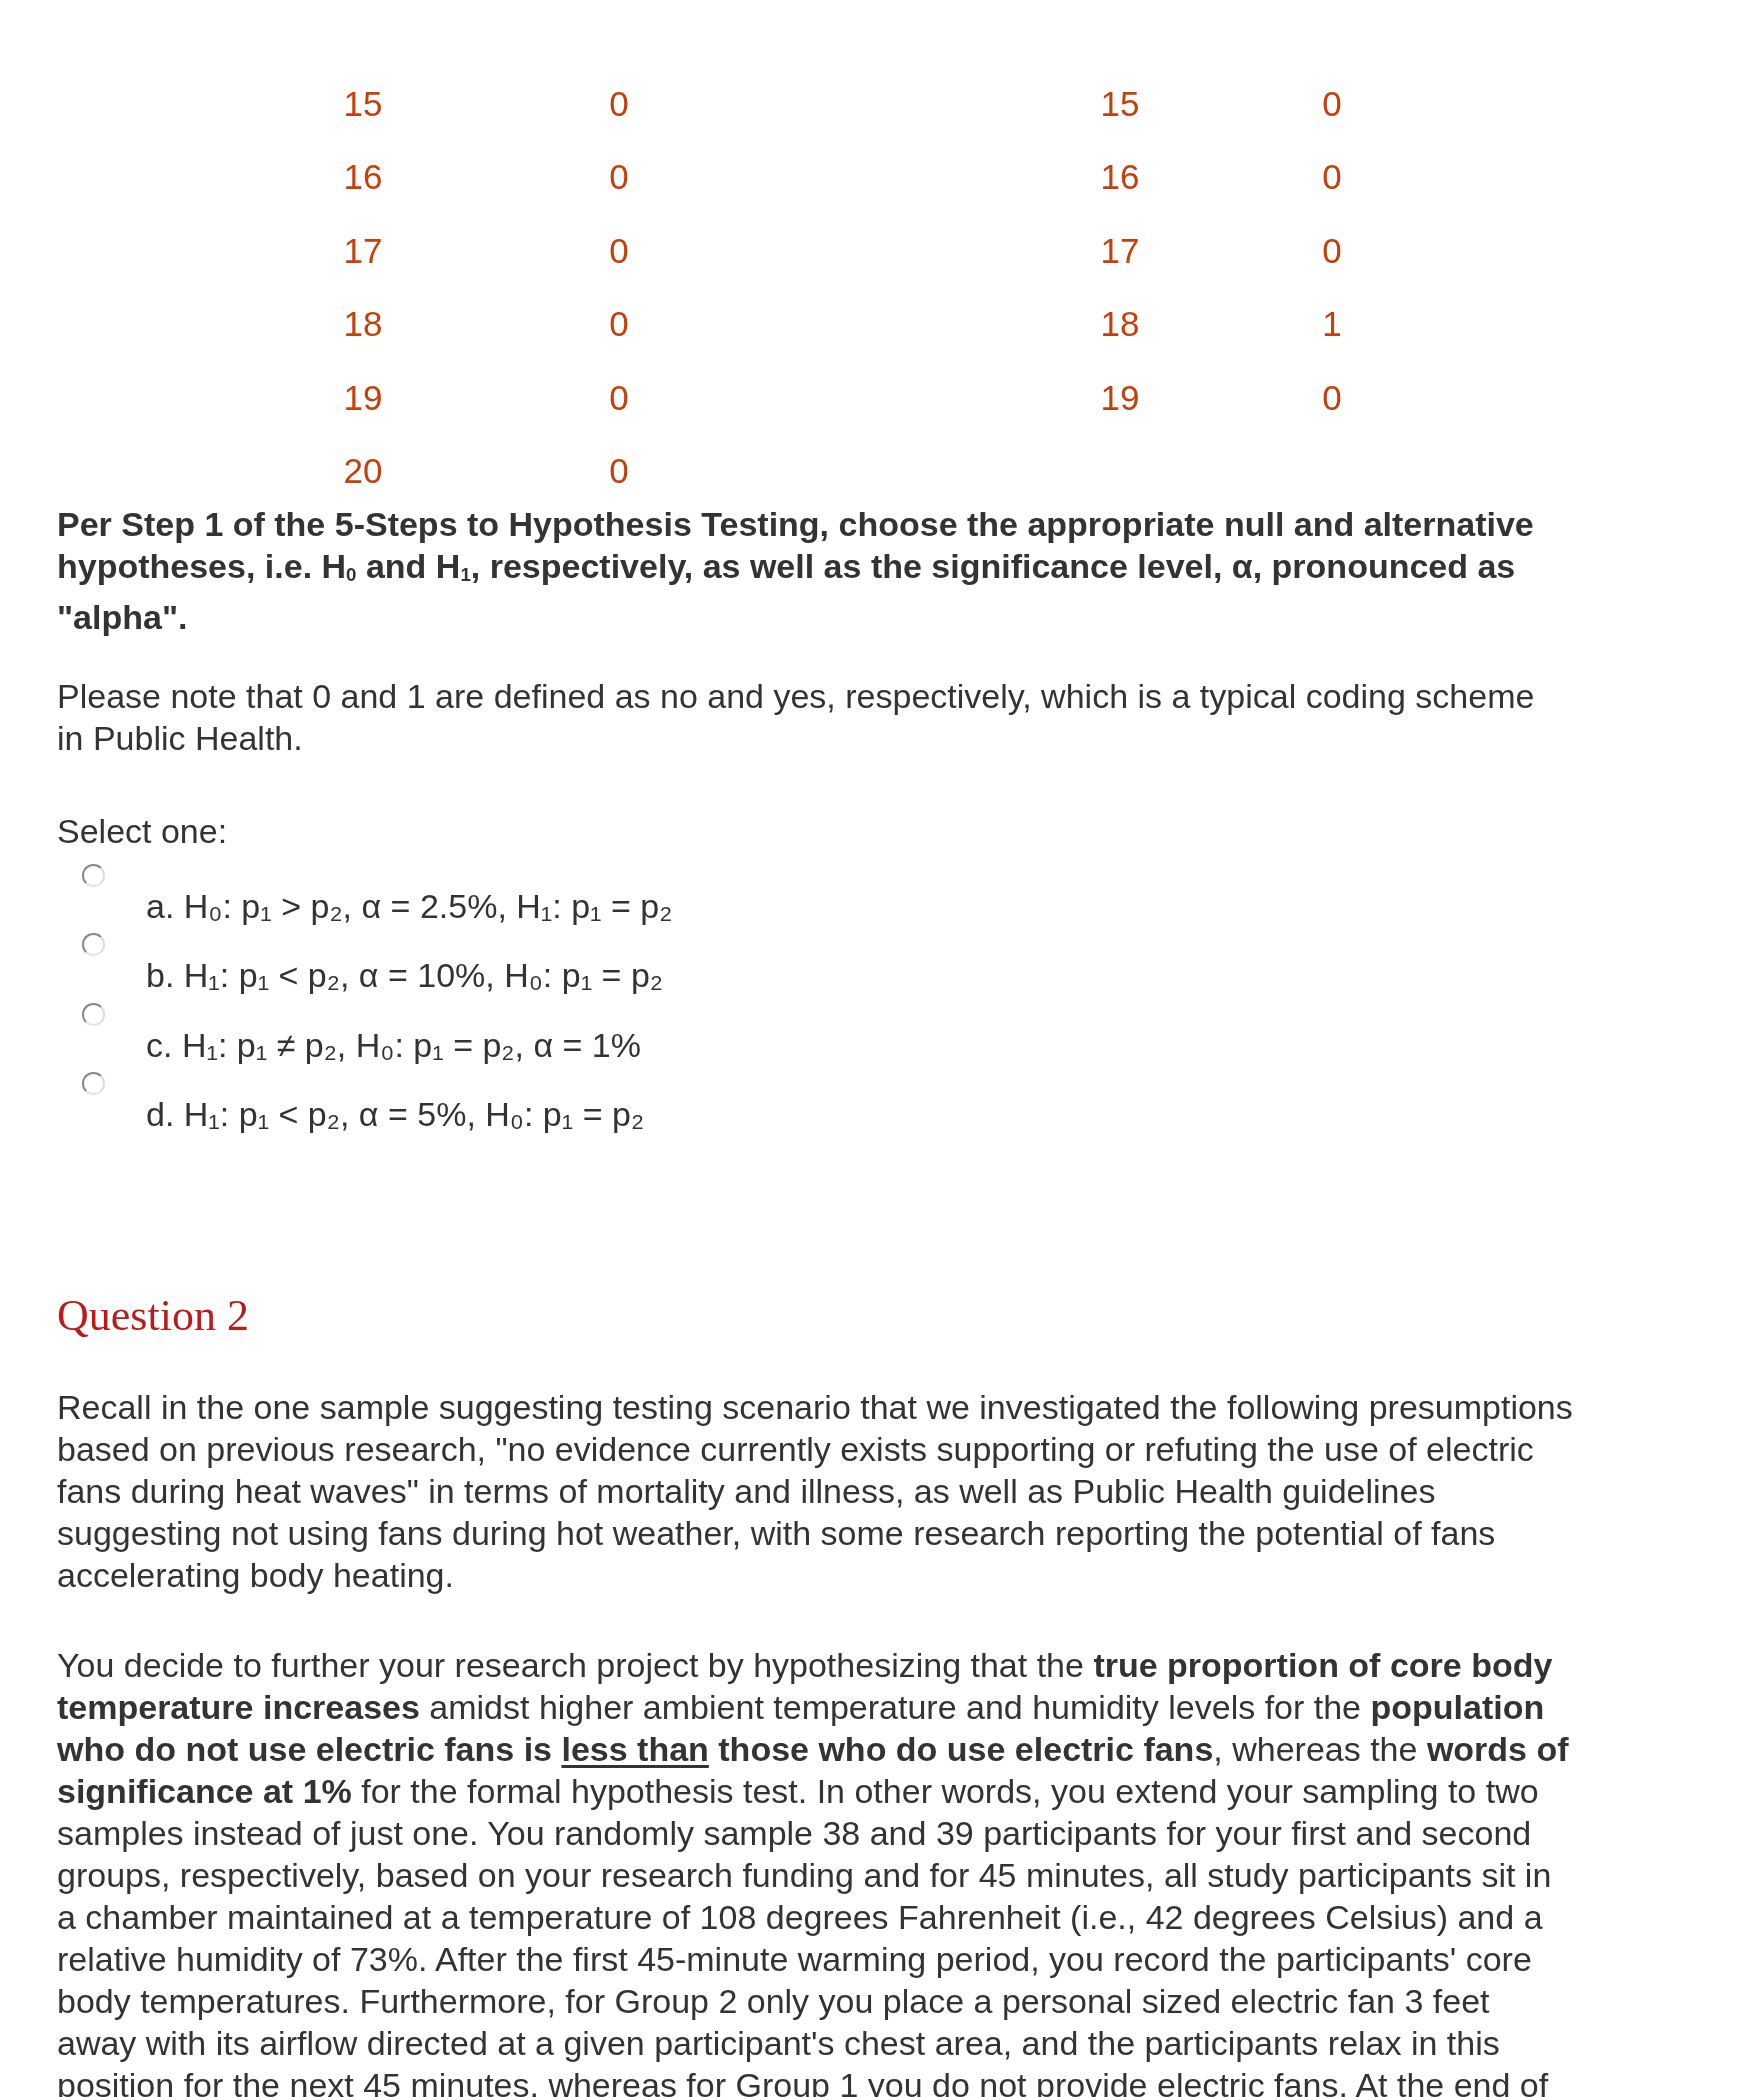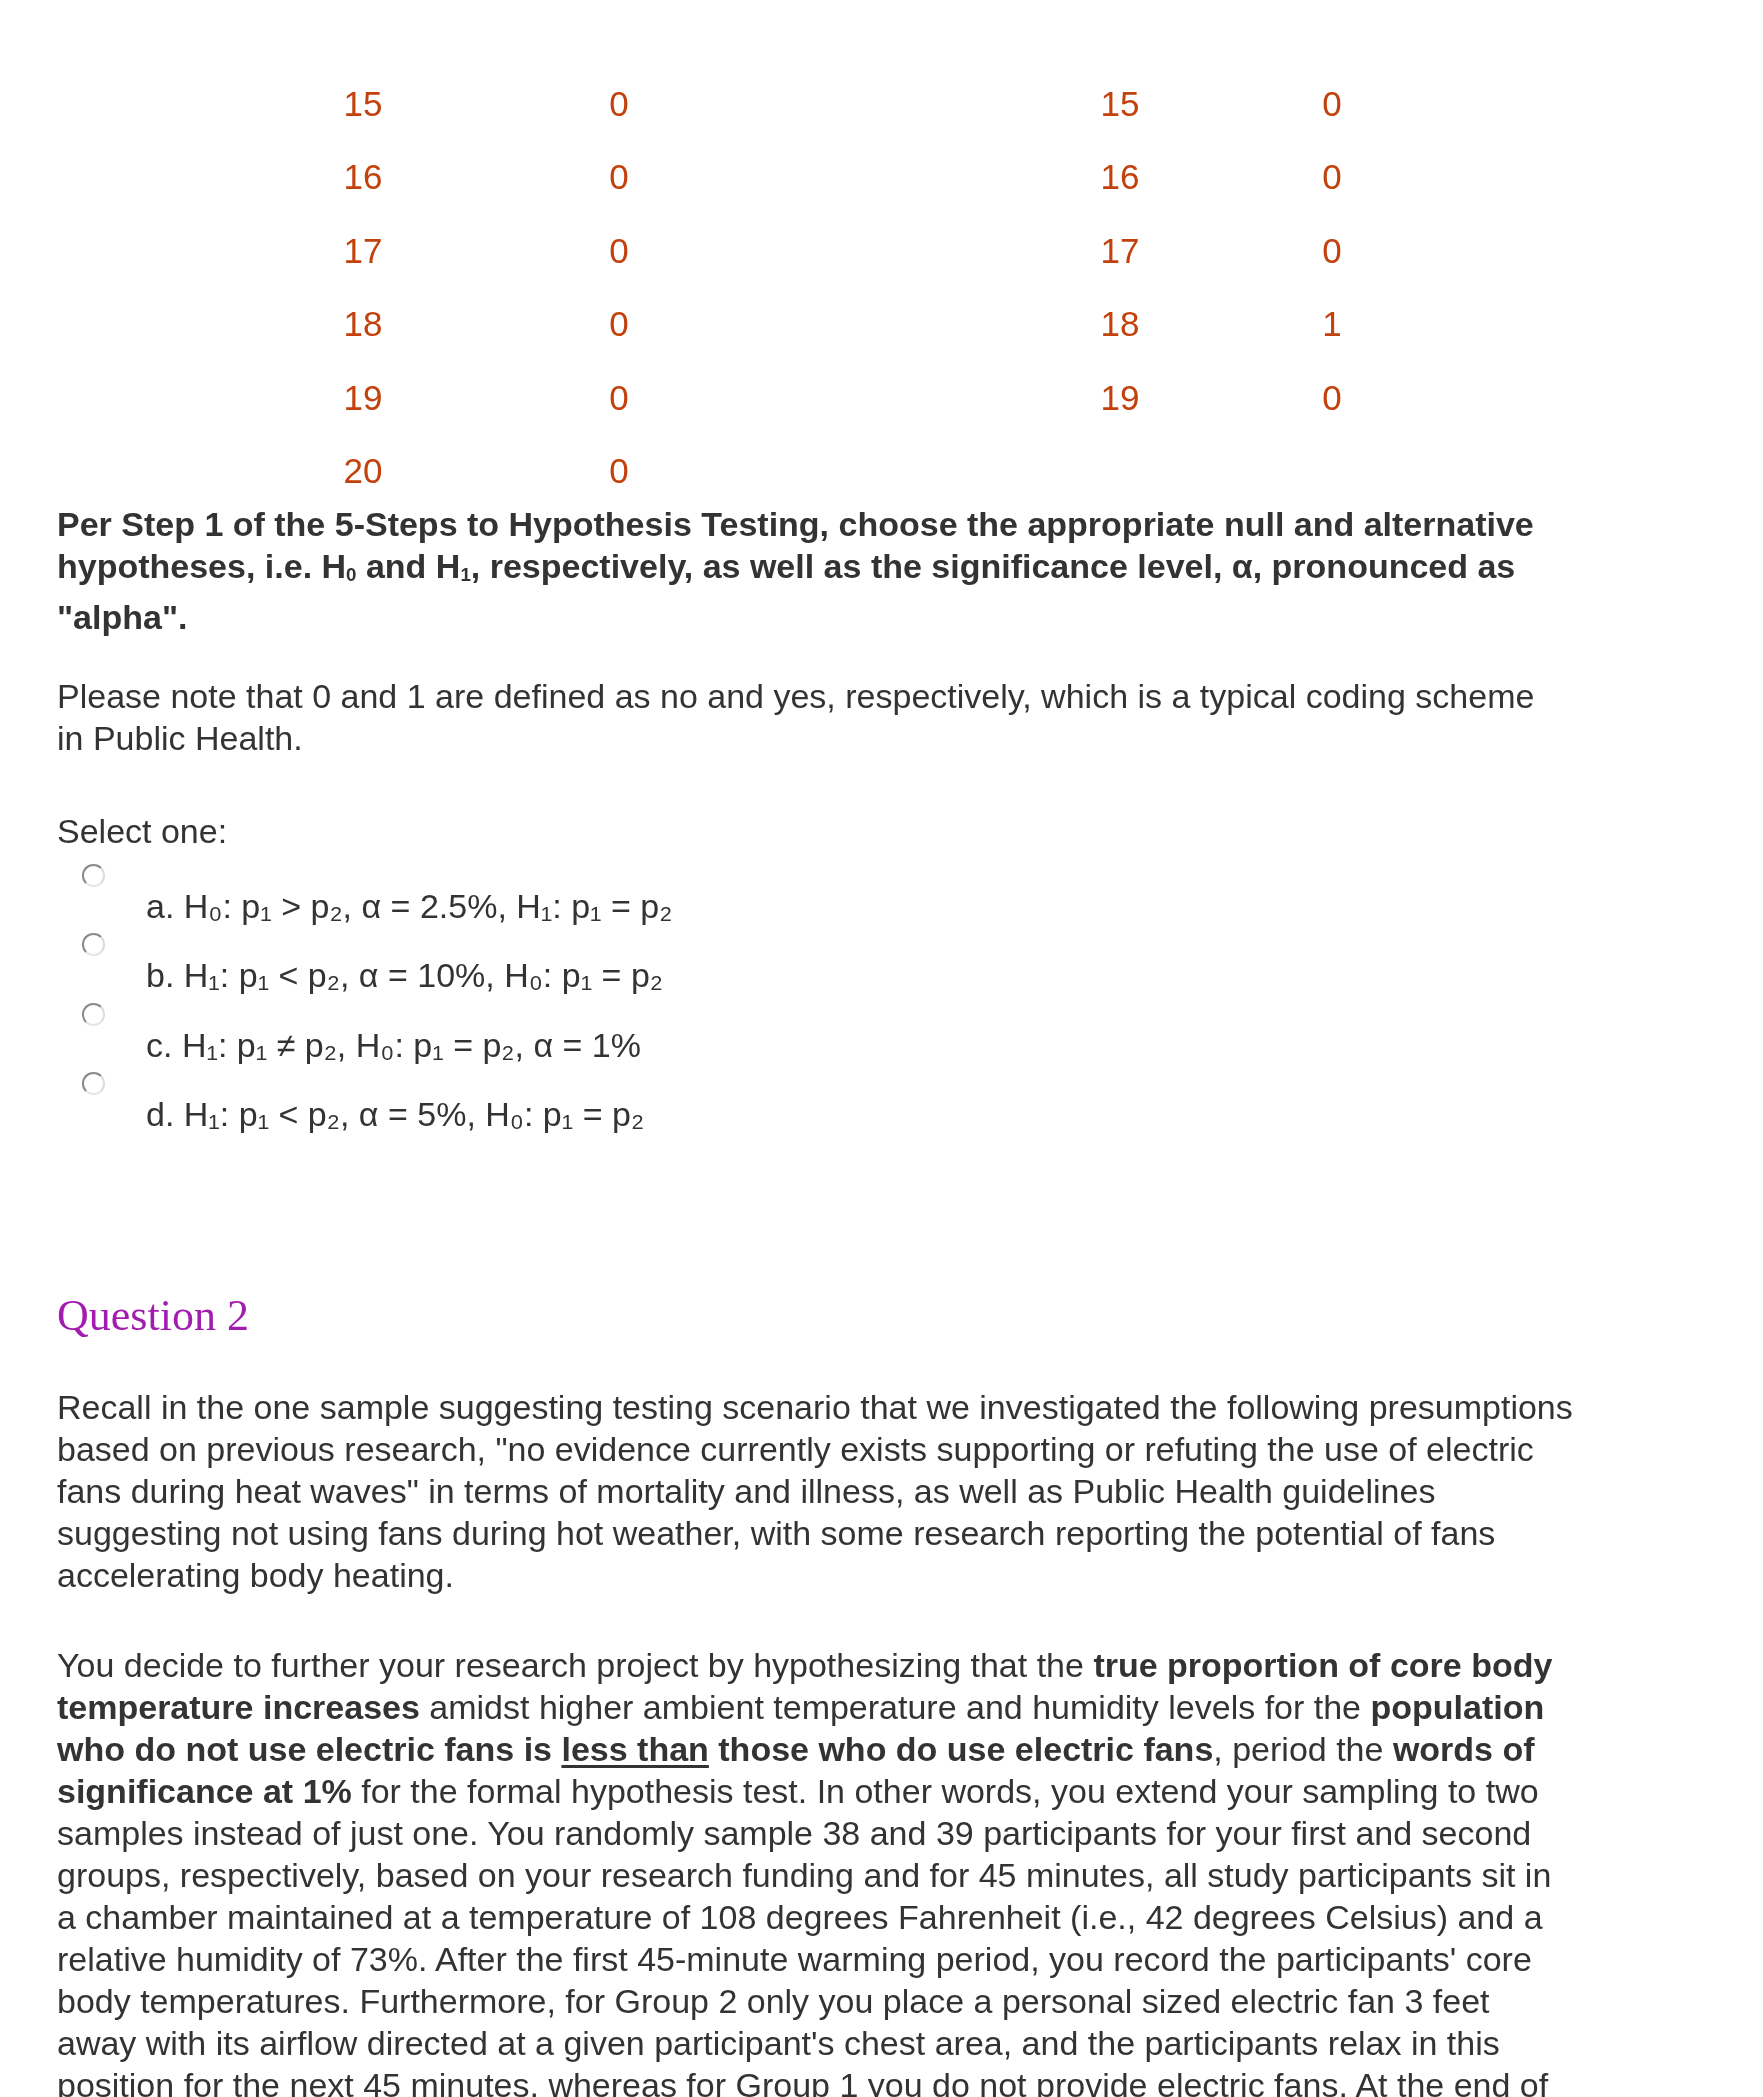--- a/index.html
+++ b/index.html
@@ -6,21 +6,21 @@
   body {
     width: 1763px; height: 2338px; position: relative; overflow: hidden;
     font-family: "Liberation Sans", sans-serif; color: #333333;
   }
   .cell {
     position: absolute; font-size: 35px; line-height: 1; transform: translateX(-50%);
     color: #c2410c;
   }
   .block { position: absolute; left: 57px; width: 1636px; font-size: 34px; line-height: 42px; color: #333333; }
   .bold { font-weight: bold; }
-  .q-title { position: absolute; left: 57px; top: 1290px; font-family: "Liberation Serif", serif; font-size: 44px; color: #a21caf; }
+  .q-title { position: absolute; left: 57px; top: 1290px; font-family: "Liberation Serif", serif; font-size: 44px; color: #b91c1c; }
   .select-label { position: absolute; left: 57px; top: 812px; font-size: 34px; color: #333333; }
   .option { position: absolute; left: 73px; width: 923px; height: 63px; }
   .radio {
     position: absolute; left: 9.2px; top: 0; width: 22.7px; height: 22.7px; border-radius: 50%;
     border: 2.5px solid #8a8a8a; border-right-color: #dcdcdc; border-bottom-color: #e6e6e6; background: #fff; box-sizing: border-box;
   }
   .opt-text { position: absolute; left: 73px; top: 23px; font-size: 34px; white-space: nowrap; color: #333333; }
   sub { font-size: 0.55em; vertical-align: -0.15em; }
   u { text-decoration: underline; text-decoration-thickness: 3.4px; text-underline-offset: 4.2px; }
 </style>
@@ -91,21 +91,21 @@
   <div>Recall in the one sample suggesting testing scenario that we investigated the following presumptions</div>
   <div>based on previous research, "no evidence currently exists supporting or refuting the use of electric</div>
   <div>fans during heat waves" in terms of mortality and illness, as well as Public Health guidelines</div>
   <div>suggesting not using fans during hot weather, with some research reporting the potential of fans</div>
   <div>accelerating body heating.</div>
 </div>
 
 <div class="block" style="top:1644px">
   <div><span>You decide to further your research project by hypothesizing that the </span><span class="bold">true proportion of core body</span></div>
   <div><span class="bold">temperature increases</span><span> amidst higher ambient temperature and humidity levels for the </span><span class="bold">population</span></div>
-  <div><span class="bold">who do not use electric fans is </span><u class="bold">less than</u><span class="bold"> those who do use electric fans</span><span>, period the </span><span class="bold">words of</span></div>
+  <div><span class="bold">who do not use electric fans is </span><u class="bold">less than</u><span class="bold"> those who do use electric fans</span><span>, whereas the </span><span class="bold">words of</span></div>
   <div><span class="bold">significance at 1%</span><span> for the formal hypothesis test. In other words, you extend your sampling to two</span></div>
   <div>samples instead of just one. You randomly sample 38 and 39 participants for your first and second</div>
   <div>groups, respectively, based on your research funding and for 45 minutes, all study participants sit in</div>
   <div>a chamber maintained at a temperature of 108 degrees Fahrenheit (i.e., 42 degrees Celsius) and a</div>
   <div>relative humidity of 73%. After the first 45-minute warming period, you record the participants' core</div>
   <div>body temperatures. Furthermore, for Group 2 only you place a personal sized electric fan 3 feet</div>
   <div>away with its airflow directed at a given participant's chest area, and the participants relax in this</div>
   <div>position for the next 45 minutes, whereas for Group 1 you do not provide electric fans. At the end of</div>
 
 </div>

